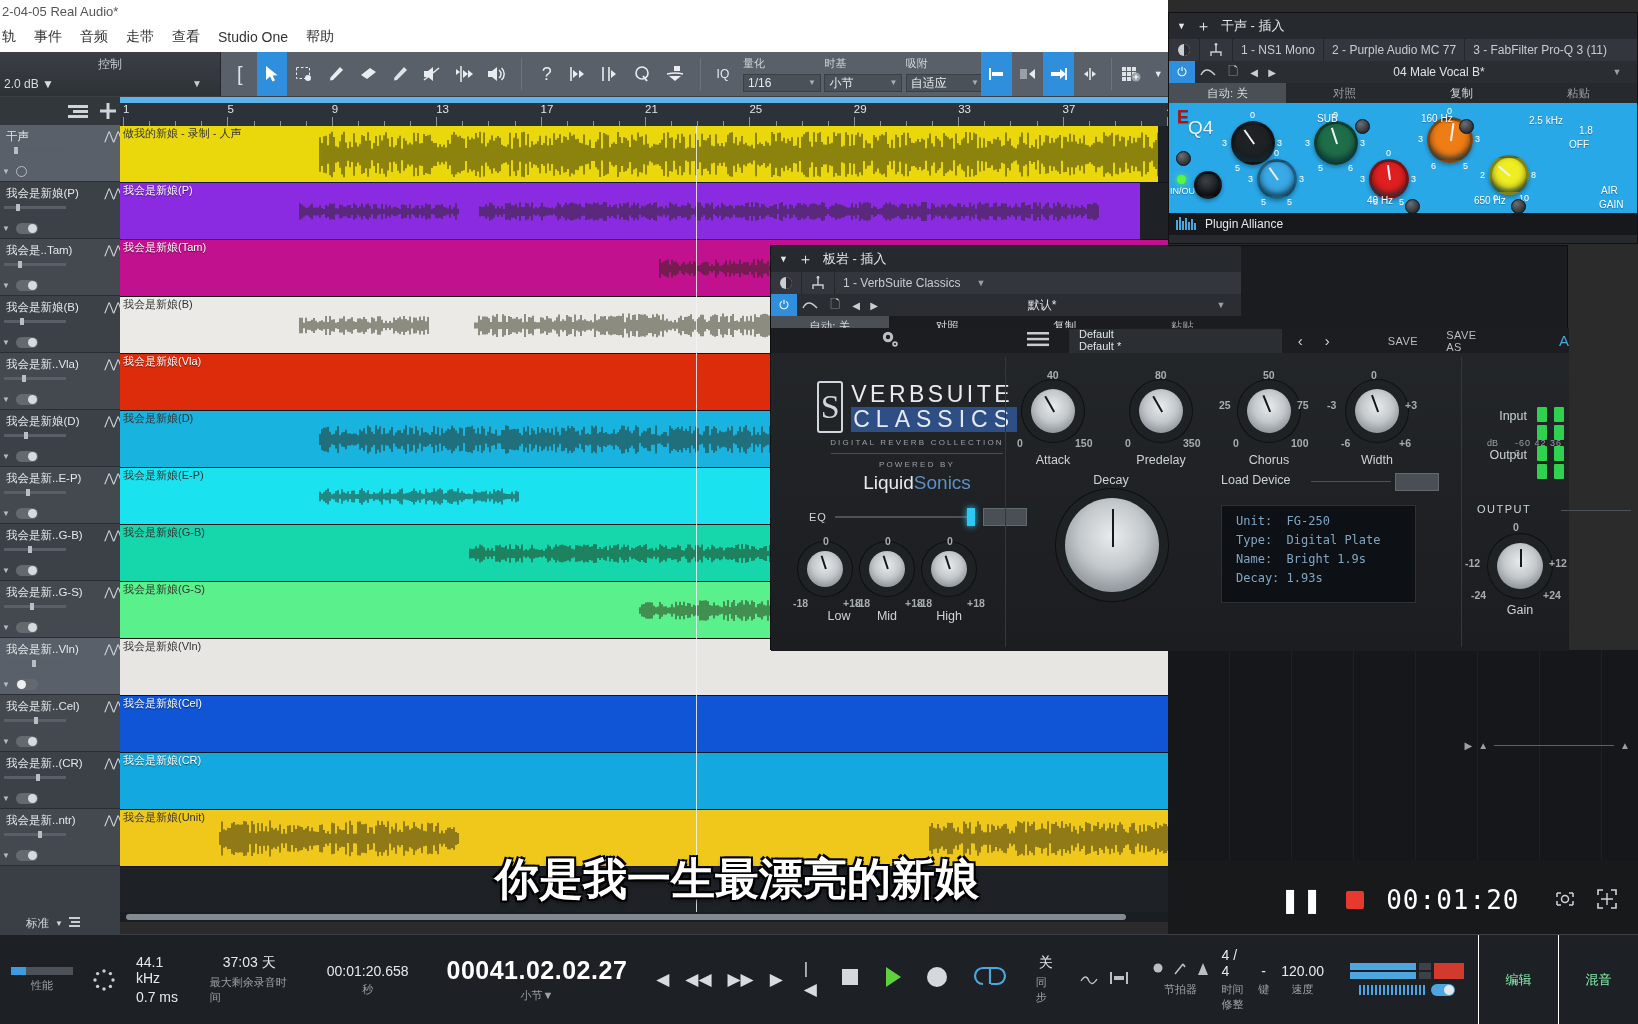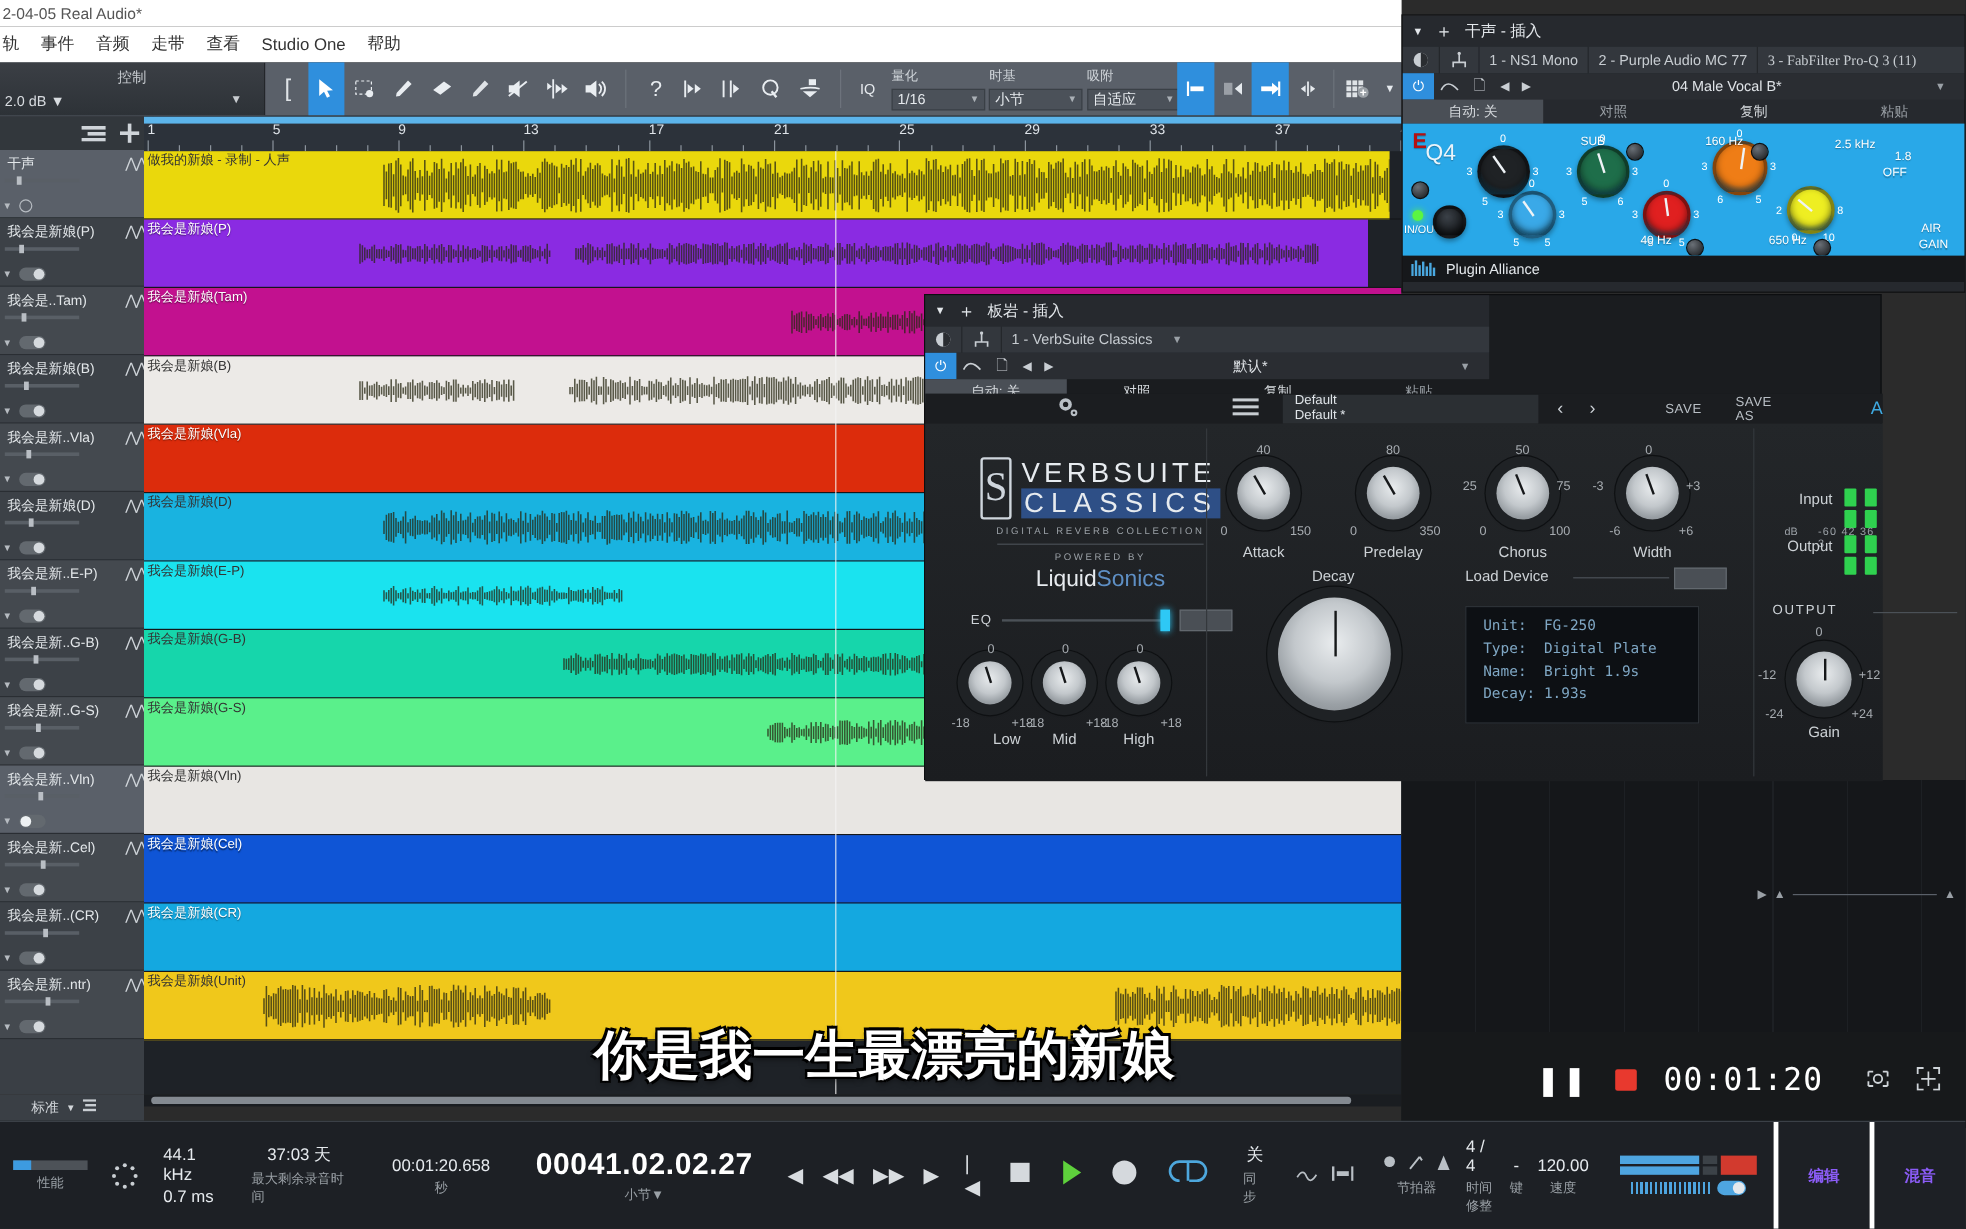--- a/index.html
+++ b/index.html
@@ -123,21 +123,21 @@
   }
   .tpsec{ display:flex; flex-direction:column; align-items:center; justify-content:center; padding:0 12px;}
   .tpsec .big{ font-size:14px; color:#e6eaee;}
   .tpsec .sub{ font-size:11px; color:#9aa0a6; margin-top:3px;}
   .tp-bars{ font-size:25px; font-weight:bold; color:#fff; letter-spacing:.5px;}
   .tp-btn{ color:#d8dce0; font-size:17px; padding:0 7px; cursor:pointer;}
   .lr{ font-family:"Liberation Sans",sans-serif; font-size:13px; color:#e6eaee; line-height:19px;}
   .lr b{ color:#6fa8d6; font-weight:normal; margin-right:5px;}
   .rightTabs{ margin-left:auto; display:flex; align-items:stretch;}
   .rightTabs div{ width:80px; display:flex;align-items:center;justify-content:center;
-     border-left:4px solid #ffffff; color:#8b5cf6; font-size:13px;font-weight:bold;}
+     border-left:1px solid #ffffff; color:#86efac; font-size:13px;}
 
   
   .eqwin{ position:absolute; left:1168px; top:12px; width:470px; height:232px; background:#26292e;
           border:1px solid #111; }
   .pgh1{ height:26px; display:flex; align-items:center; gap:10px; padding-left:8px; color:#e4e8ec; font-size:13px; background:#26292e;}
   .pgh2{ height:22px; display:flex; align-items:center; background:#33373d; font-size:12px; color:#c7ccd1;}
   .pgh2 .ins{ padding:0 8px; height:100%; display:flex;align-items:center; border-right:1px solid #24272b; white-space:nowrap;}
   .pgh3{ height:22px; display:flex; align-items:center; background:#2a2d32; font-size:12px;}
   .pwrbtn{ width:26px;height:22px;background:#2f8fdd; color:#fff; display:flex;align-items:center;justify-content:center;}
   .pgh3 .preset{ flex:1; display:flex; align-items:center; justify-content:center; color:#dfe3e7; position:relative;}
@@ -161,21 +161,21 @@
   .vstop{ height:107px; }
   .vs-s{ width:44px;height:52px; border:2px solid #cfd6dd; border-radius:3px; display:inline-block;
          position:relative; vertical-align:middle;}
   .vs-s:after{ content:"S"; position:absolute; inset:0; display:flex;align-items:center;justify-content:center;
       font-size:34px; color:#cfd6dd; font-family:"Liberation Serif",serif; }
   .vsknob{ position:absolute; border-radius:50%;
      background:radial-gradient(circle at 50% 40%, #e9ecee 0%, #c3c8cc 45%, #9aa0a5 70%, #7d8287 100%);
      box-shadow:0 0 0 9px #1f2225, 0 0 0 10px #0e1012, 0 3px 7px rgba(0,0,0,.6);}
   .vsknob .pt{ position:absolute; left:50%; top:12%; width:2px; height:40%; background:#16181a; transform-origin:50% 100%;}
   .vslab{ position:absolute; color:#cdd2d6; font-size:12.5px; text-align:center;}
-  .vstick{ position:absolute; color:#a7acb1; font-size:10.5px;}
+  .vstick{ position:absolute; color:#a7acb1; font-size:10.5px;font-weight:bold;}
   .lcd{ position:absolute; background:#0d1014; border:1px solid #2c3136; }
   .lcd div{ color:#7fa7c4; font-family:"DejaVu Sans Mono", monospace; font-size:12px; line-height:19px; white-space:pre;}
   .meterseg{ width:10px; height:15px; background:#2fd14f; display:inline-block; margin-right:4px; border-radius:1px;}
 </style>
 </head>
 <body>
 
 <div class="titlebar">
   <span>2-04-05 Real Audio*</span>
 </div>
@@ -780,21 +780,21 @@
         </svg>
     </div>
     <div class="ins">
       <svg width="16" height="14" viewBox="0 0 16 14">
           <path d="M8 1 v5 M3 13 v-4 h10 v4 M8 6 v3" stroke="#c9ced3" stroke-width="1.4" fill="none"></path>
           <circle cx="8" cy="1.5" r="1.4" fill="#c9ced3"></circle>
         </svg>
     </div>
     <div class="ins">1 - NS1 Mono</div>
     <div class="ins">2 - Purple Audio MC 77</div>
-    <div class="ins" style="border-right:none;font-family:Liberation Serif, serif;">3 - FabFilter Pro-Q 3 (11)</div>
+    <div class="ins" style="border-right:none;">3 - FabFilter Pro-Q 3 (11)</div>
   </div>
   <div class="pgh3">
     <div class="pwrbtn">⏻</div>
     <div style="width:26px;text-align:center;color:#c9ced3;">
       <svg width="16" height="10" viewBox="0 0 16 10">
           <path d="M1 9 q5 -10 14 0" fill="none" stroke="#c9ced3" stroke-width="1.4"></path>
         </svg>
     </div>
     <div style="width:24px;text-align:center;color:#c9ced3;">🗋</div>
     <div style="width:18px;text-align:center;color:#c9ced3;font-size:10px;">◀</div>

